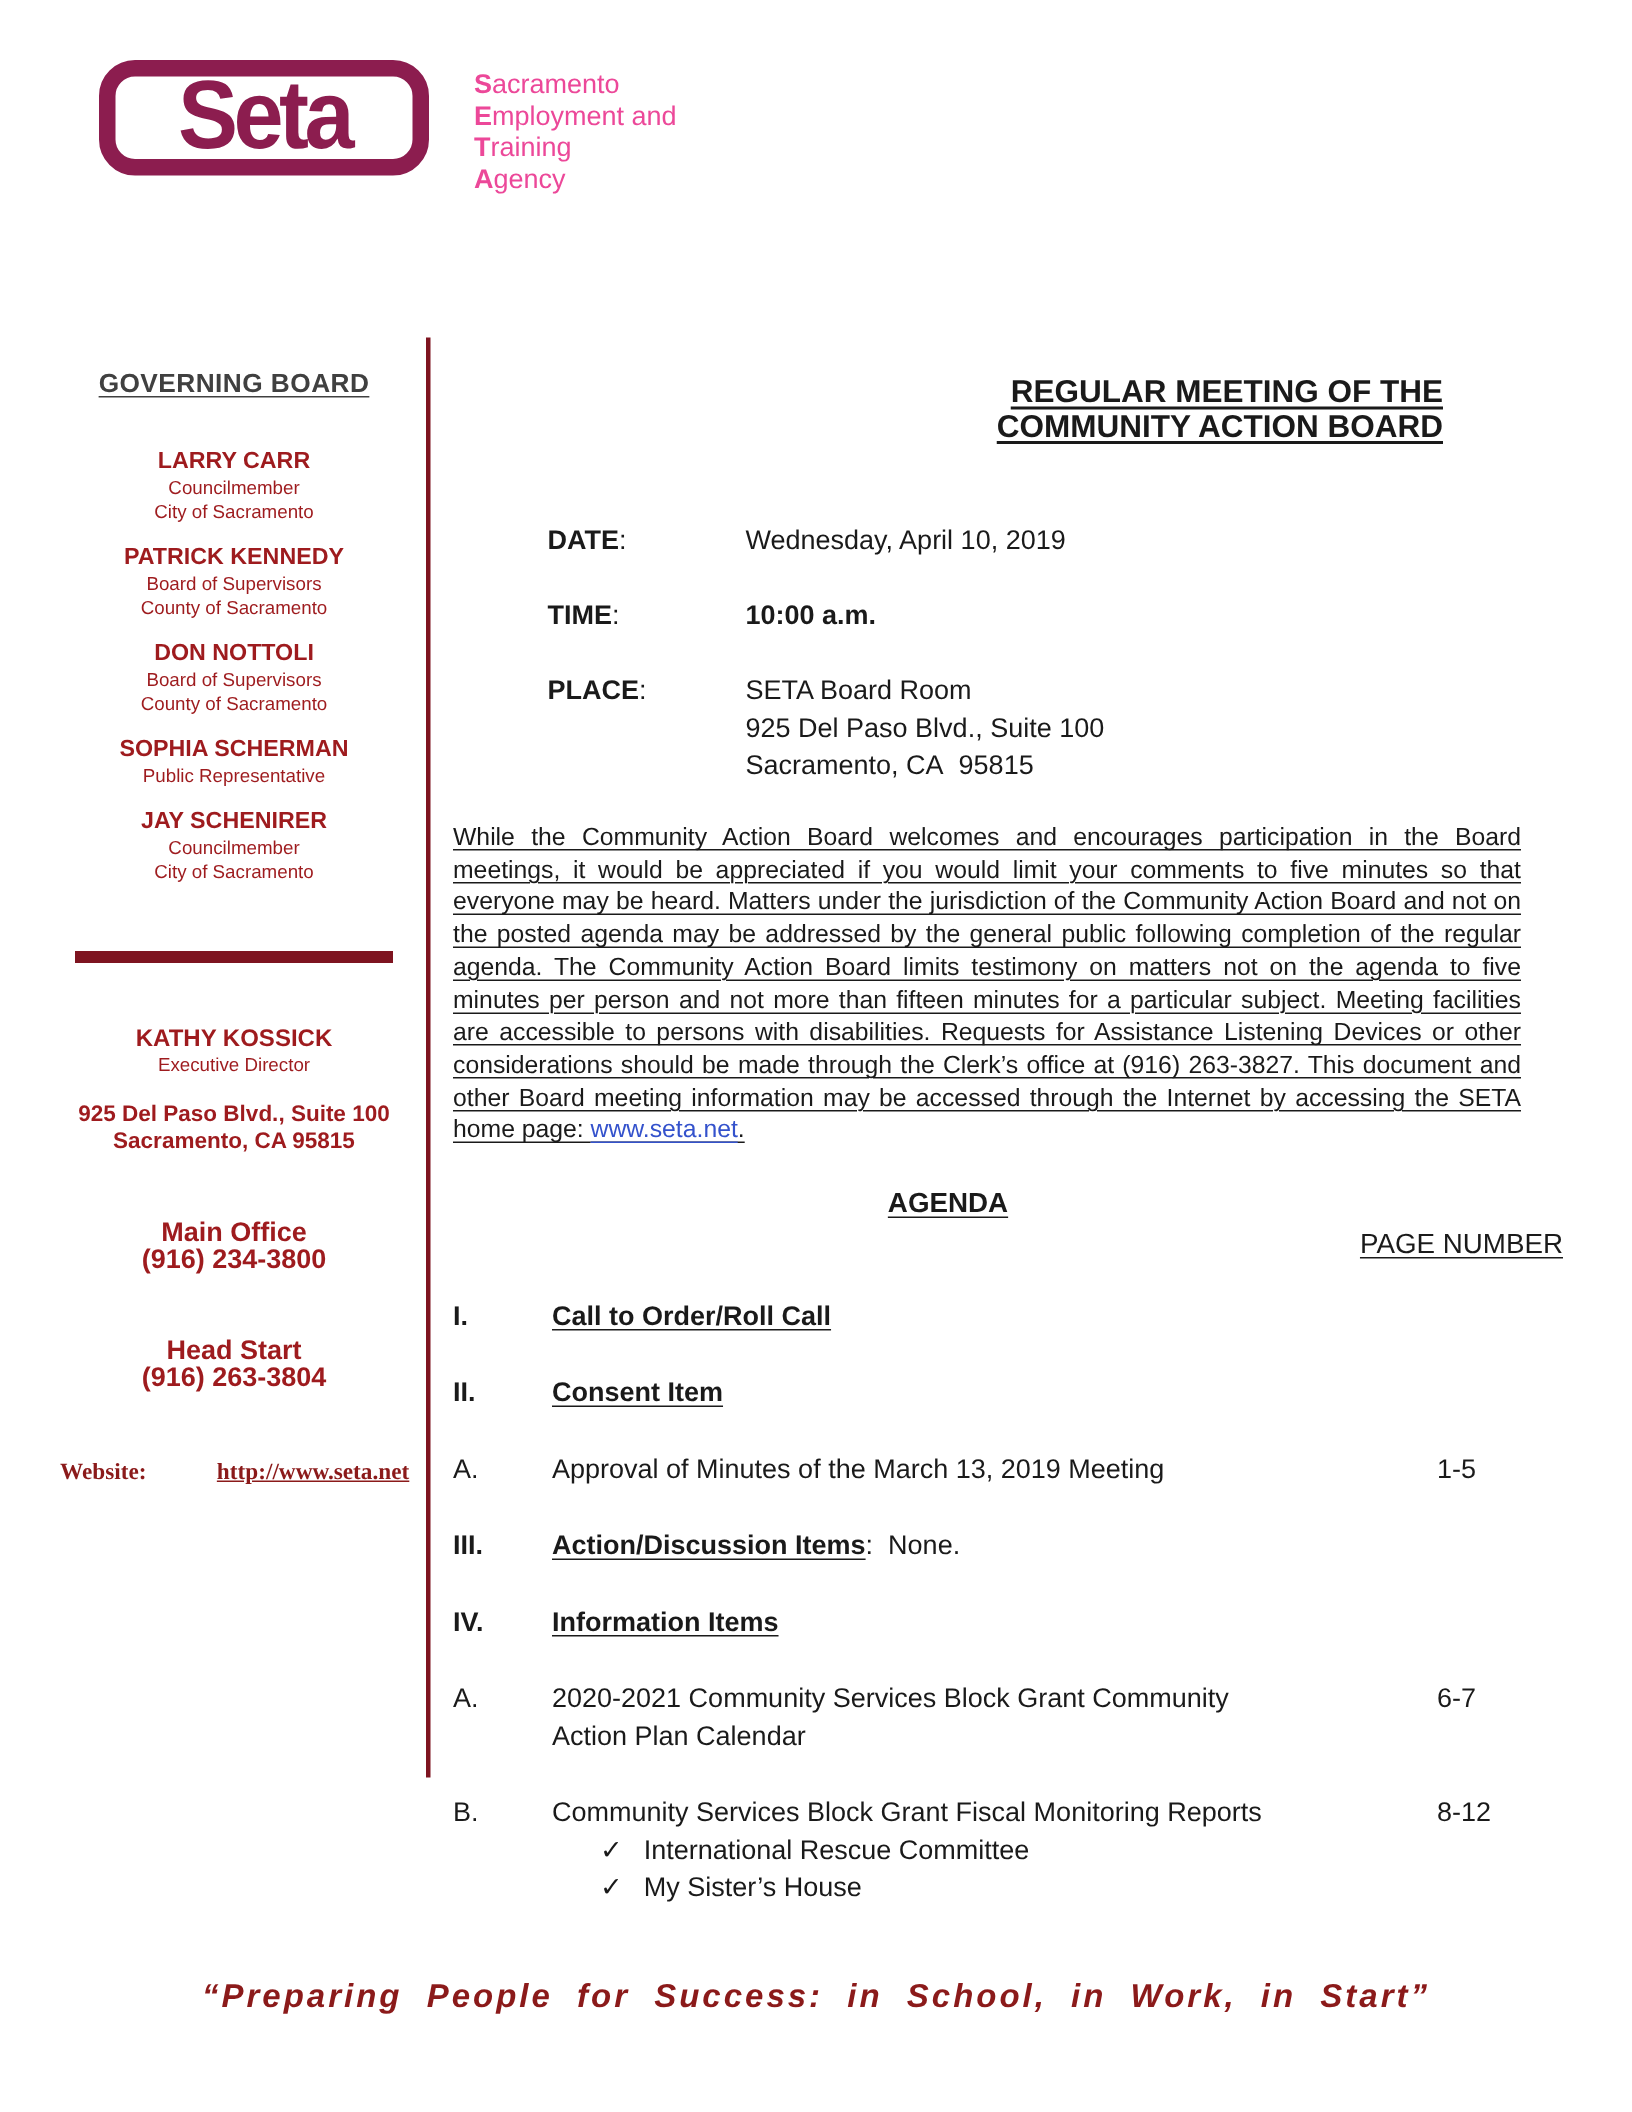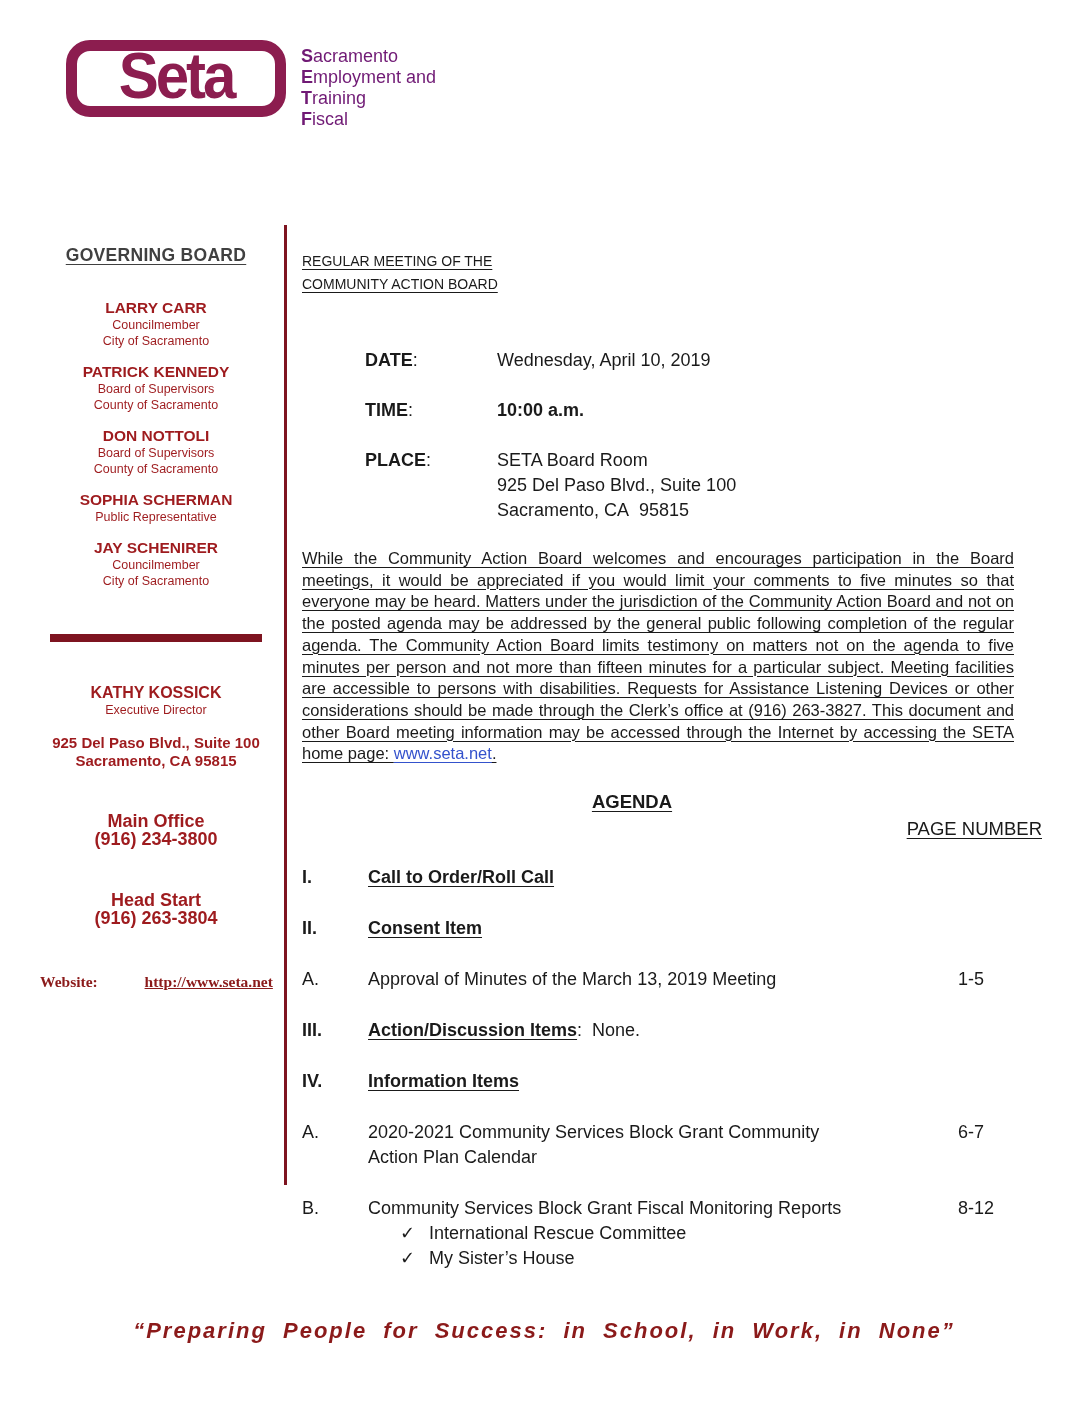--- a/index.html
+++ b/index.html
@@ -11,21 +11,21 @@
   
   .logo-box {
     position:absolute; left:66px; top:40px; width:220px; height:77px;
     border:11px solid #8C1D4F; border-radius:24px; background:#ffffff;
     display:flex; align-items:center; justify-content:center;
   }
   .logo-word {
     font-size:60px; font-weight:bold; color:#8C1D4F; letter-spacing:-3px;
     line-height:1; transform:scaleY(1.08); padding-bottom:4px;
   }
-  .logo-text { position:absolute; left:301px; top:46px; font-size:18px; line-height:21px; color:#701a75; }
+  .logo-text { position:absolute; left:316px; top:46px; font-size:18px; line-height:21px; color:#ec4899; }
   .logo-text .lt-line::first-letter { font-weight:bold; }
 
   
   .sidebar { position:absolute; left:40px; top:245px; width:232px; text-align:center; color:#9E1B1E; }
   .gb-heading { font-weight:bold; font-size:17.5px; letter-spacing:.3px; color:#404040;
     text-decoration:underline; text-underline-offset:3px; margin-bottom:33px; }
   .member { margin-bottom:14px; }
   .member-name { font-weight:bold; font-size:15.5px; line-height:18px; }
   .member-line { font-size:12.5px; line-height:16px; }
   .side-bar-rule { width:212px; height:8px; background:#7E1420; margin:45px auto 0 auto; }
@@ -35,21 +35,21 @@
   .addr { margin-top:16px; font-weight:bold; font-size:15px; line-height:17.5px; }
   .contact { margin-top:44px; font-weight:bold; font-size:18px; line-height:17.5px; }
   .website { margin-top:46px; font-family:"Liberation Serif", serif; font-weight:bold;
     font-size:15.5px; color:#8B1A1A; }
   .website a { color:#8B1A1A; text-decoration:underline;margin-left:43px; }
 
   .vline { position:absolute; left:284px; top:225px; width:3px; height:960px; background:#7E1420; }
 
   
   .main { position:absolute; left:302px; top:250px; width:740px; }
-  .doc-title { text-align:left; padding-right:80px; font-weight:normal; font-size:14px; line-height:23px; }
+  .doc-title { text-align:right; padding-right:80px; font-weight:bold; font-size:21px; line-height:23px; }
   .doc-title .u { text-decoration:underline; text-underline-offset:3px; }
 
   .meeting { margin-top:52px; }
   .m-row { display:flex; margin-bottom:25px; font-size:18px; line-height:25px; padding-left:63px; }
   .m-label { width:132px; flex-shrink:0; }
   .m-label b { font-weight:bold; }
   .m-value.bold { font-weight:bold; }
 
   .notice {
     margin-top:18px; width:712px; font-size:16.5px; line-height:21.7px; text-align:justify;
@@ -82,21 +82,21 @@
 
 <div class="page">
 
   <div class="logo-box">
     <span class="logo-word">Seta</span>
   </div>
   <div class="logo-text">
     <div class="lt-line">Sacramento</div>
     <div class="lt-line">Employment and</div>
     <div class="lt-line">Training</div>
-    <div class="lt-line">Fiscal</div>
+    <div class="lt-line">Agency</div>
   </div>
 
   <div class="sidebar">
     <div class="gb-heading">GOVERNING BOARD</div>
 
     <div class="member">
       <div class="member-name">LARRY CARR</div>
       <div class="member-line">Councilmember</div>
       <div class="member-line">City of Sacramento</div>
     </div>
@@ -224,15 +224,15 @@
           <div>Community Services Block Grant Fiscal Monitoring Reports</div>
           <div class="checkrow"><span class="check-icon">✓</span><span>International Rescue Committee</span></div>
           <div class="checkrow"><span class="check-icon">✓</span><span>My Sister’s House</span></div>
         </span>
         <span class="a-pages">8-12</span>
       </div>
 
     </div>
   </div>
 
-  <div class="footer">“Preparing People for Success: in School, in Work, in None”</div>
+  <div class="footer">“Preparing People for Success: in School, in Work, in Start”</div>
 
 </div>
 
 </body></html>

